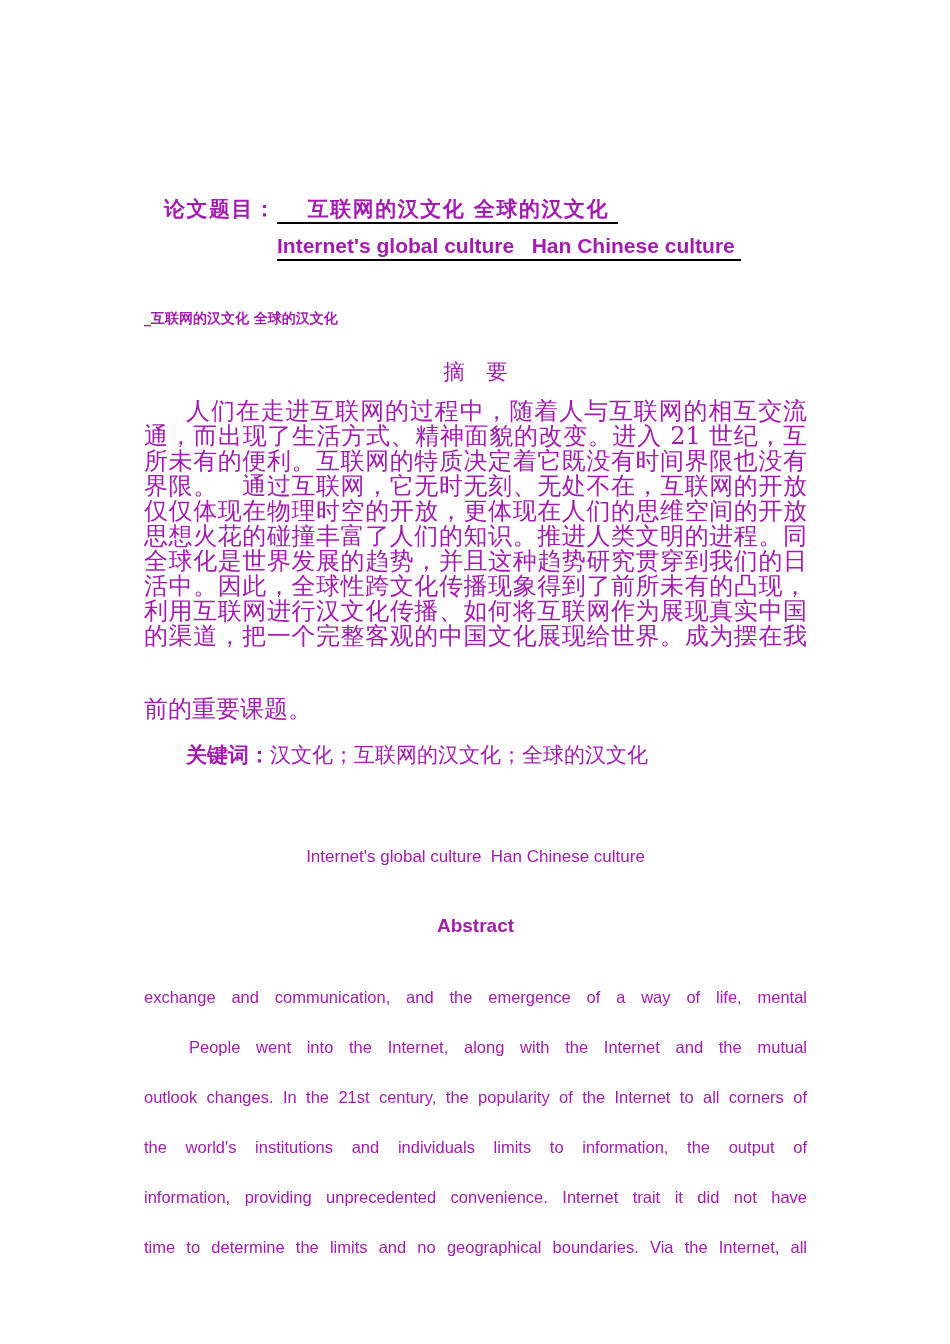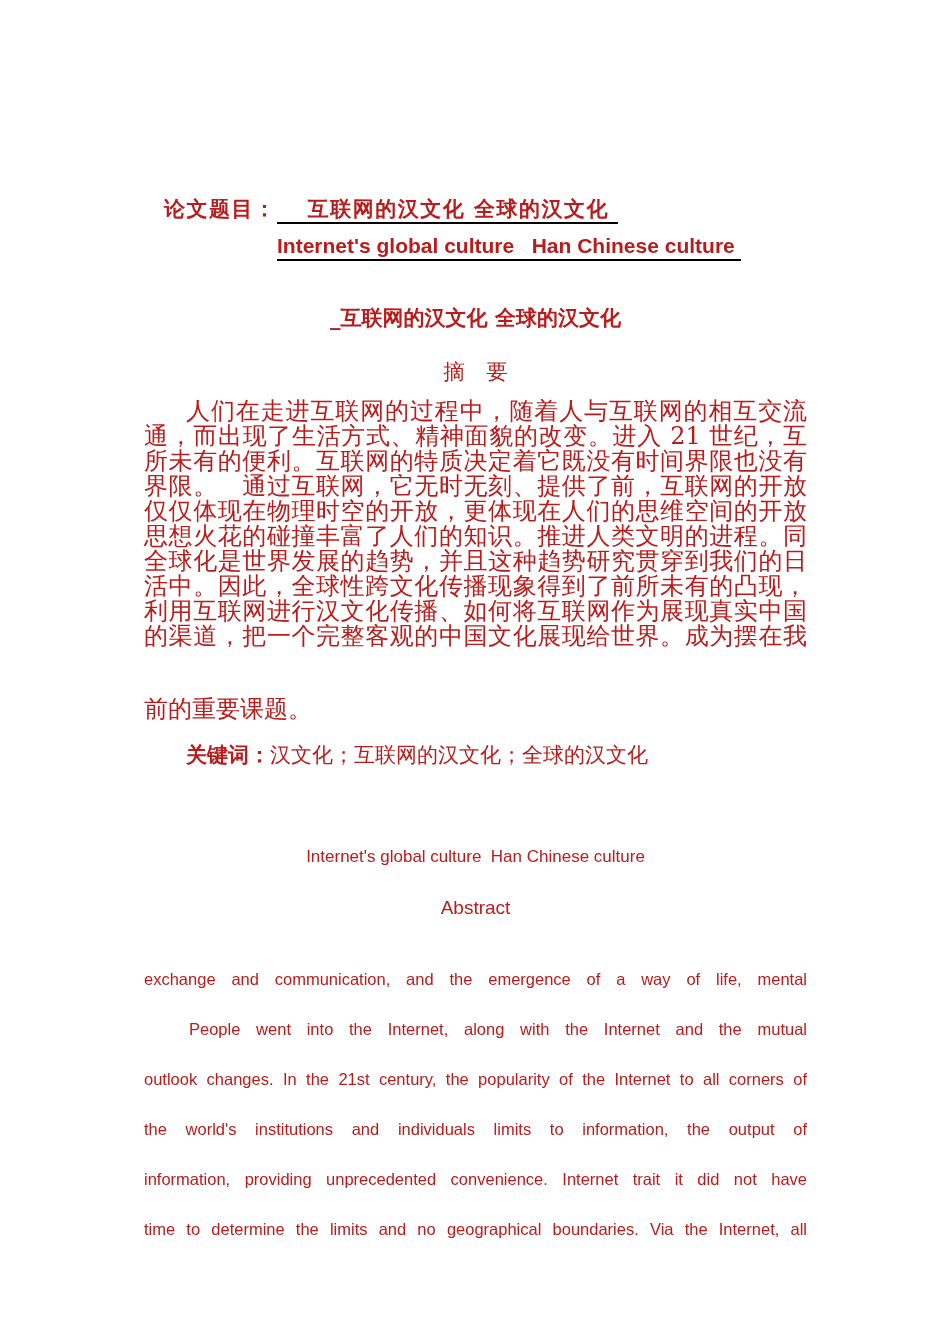--- a/index.html
+++ b/index.html
@@ -3,21 +3,21 @@
 <meta charset="utf-8">
 <style>
   * { margin: 0; padding: 0; box-sizing: border-box; }
   html, body { background: #ffffff; }
   .page {
     position: relative;
     width: 950px;
     height: 1344px;
     margin: 0 auto;
     background: #ffffff;
-    color: #b91c1c;
+    color: #a21caf;
     overflow: hidden;
     padding: 0 143px 0 144px;
   }
   .cn-serif { font-family: "DejaVu Serif", "Liberation Serif", serif; }
   .en-sans  { font-family: "Liberation Sans", "DejaVu Sans", sans-serif; }
 
   
   .header-line {
     margin-top: 194px;
     padding-left: 20px;
@@ -41,22 +41,22 @@
     font-size: 21px;
     font-weight: bold;
     border-bottom: 2px solid #000;
     padding-bottom: 2px;
     white-space: pre;
   }
 
   
   .cn-title {
     margin-top: 41px;
-    text-align: center;
-    font-size: 21px;
+    text-align: left;
+    font-size: 14px;
     font-weight: bold;
     line-height: 28px;
     white-space: pre;
   }
   .cn-abs-label {
     margin-top: 26px;
     text-align: center;
     font-size: 21.5px;
     line-height: 28px;
     white-space: pre;
@@ -87,24 +87,25 @@
 
   
   .en-title {
     margin-top: 77px;
     text-align: center;
     font-size: 17px;
     line-height: 24px;
     white-space: pre;
   }
   .en-abs-label {
-    margin-top: 26px;
+    margin-top: 44px;
     text-align: center;
     font-size: 19px;
     line-height: 26px;
+    font-weight: bold;
   }
   .en-para { margin-top: 33px; }
   .en-line {
     font-size: 16.5px;
     line-height: 50px;
     height: 50px;
     text-align: justify;
     text-align-last: justify;
     overflow: hidden;
   }
@@ -120,21 +121,21 @@
   <div class="header-line-en en-sans"><span class="hl-underline-en">Internet's global culture   Han Chinese culture </span></div>
 
   <div class="cn-title cn-serif">_互联网的汉文化 全球的汉文化</div>
 
   <div class="cn-abs-label cn-serif">摘　要</div>
 
   <div class="cn-para cn-serif">
     <div class="cn-line indent">人们在走进互联网的过程中，随着人与互联网的相互交流和沟</div>
     <div class="cn-line">通，而出现了生活方式、精神面貌的改变。进入 21 世纪，互联网的</div>
     <div class="cn-line">所未有的便利。互联网的特质决定着它既没有时间界限也没有地域</div>
-    <div class="cn-line"><span>界限。　通过互联网，它无时无刻、提供了前，</span><span class="u-term">互联网</span><span>的开放精神不</span></div>
+    <div class="cn-line"><span>界限。　通过互联网，它无时无刻、无处不在，</span><span class="u-term">互联网</span><span>的开放精神不</span></div>
     <div class="cn-line">仅仅体现在物理时空的开放，更体现在人们的思维空间的开放上。</div>
     <div class="cn-line">思想火花的碰撞丰富了人们的知识。推进人类文明的进程。同时，</div>
     <div class="cn-line">全球化是世界发展的趋势，并且这种趋势研究贯穿到我们的日常生</div>
     <div class="cn-line">活中。因此，全球性跨文化传播现象得到了前所未有的凸现，如何</div>
     <div class="cn-line">利用互联网进行汉文化传播、如何将互联网作为展现真实中国文化</div>
     <div class="cn-line">的渠道，把一个完整客观的中国文化展现给世界。成为摆在我们面</div>
     <div class="cn-line last">前的重要课题。</div>
   </div>
 
   <div class="cn-keywords cn-serif"><span class="kw-label">关键词：</span><span>汉文化；互联网的汉文化；全球的汉文化</span></div>

